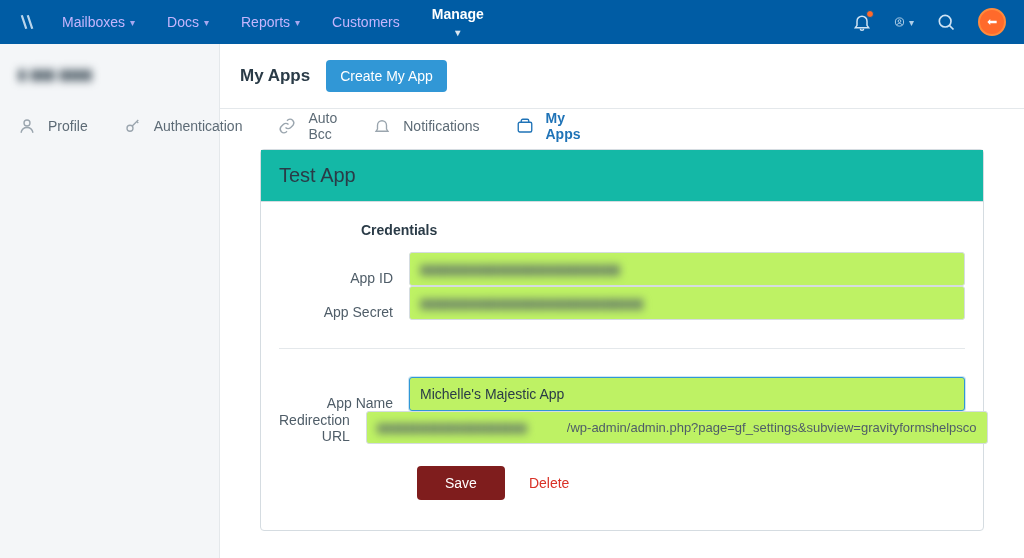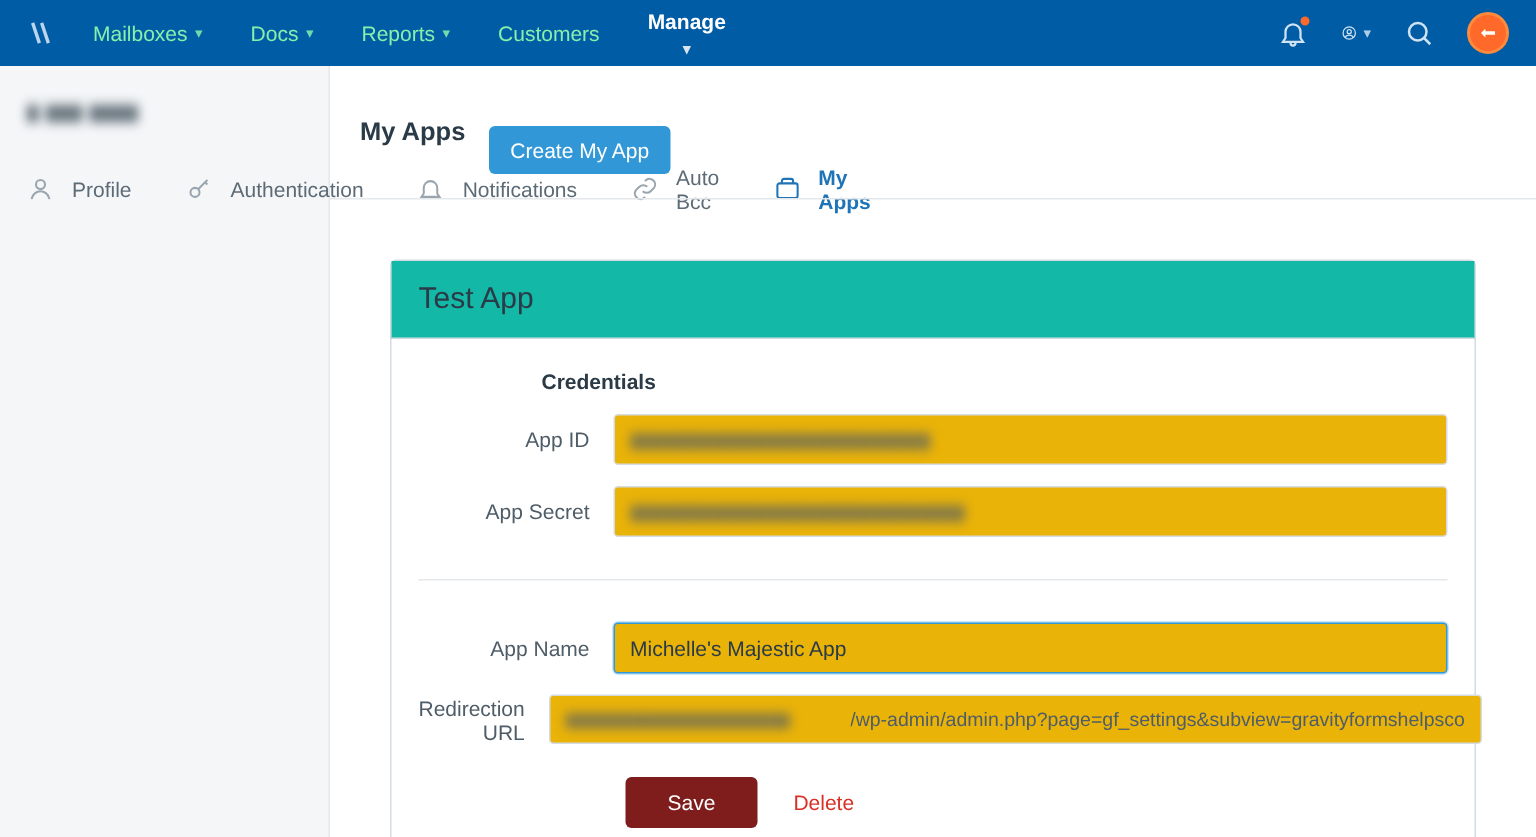--- a/index.html
+++ b/index.html
@@ -3,21 +3,21 @@
 <meta charset="utf-8">
 <style>
   * { box-sizing: border-box; margin: 0; padding: 0; }
   body { font-family: -apple-system, BlinkMacSystemFont, "Segoe UI", Helvetica, Arial, sans-serif; font-size: 14px; color: #2a3b47; background: #fff; width: 1024px; height: 558px; overflow: hidden; }
 
   
   .topnav { background: #005ca4; height: 44px; display: flex; align-items: center; padding: 0 18px; color: #c9def0; }
   .brand-logo { width: 18px; height: 18px; margin-right: 26px; opacity: .9; }
   .brand-logo svg { width: 100%; height: 100%; }
   .nav-items { display: flex; align-items: center; gap: 32px; }
-  .nav-item { color: #86efac; font-size: 14px; display: flex; align-items: center; gap: 5px; cursor: pointer; }
+  .nav-item { color: #c4b5fd; font-size: 14px; display: flex; align-items: center; gap: 5px; cursor: pointer; }
   .nav-item.active { color: #ffffff; font-weight: 700; flex-direction: column; }
   .chev { font-size: 10px; opacity: .85; }
   .nav-right { margin-left: auto; display: flex; align-items: center; gap: 22px; }
   .nav-icon { width: 20px; height: 20px; color: #cfe3f4; position: relative; cursor: pointer; display: flex; align-items: center; justify-content: center; }
   .nav-icon svg { width: 20px; height: 20px; }
   .notif-dot { position: absolute; top: -2px; right: -2px; width: 8px; height: 8px; background: #ff6a2b; border-radius: 50%; border: 1.5px solid #005ca4; }
   .account-icon { display: flex; align-items: center; gap: 4px; }
   .avatar-ring { width: 28px; height: 28px; border: 2px solid #ff8a3c; border-radius: 50%; display: flex; align-items: center; justify-content: center; background: #ff6a2b; }
   .avatar-ring svg { width: 14px; height: 14px; }
 
@@ -28,32 +28,32 @@
   .side-items { display: flex; flex-direction: row; }
   .side-item { display: flex; align-items: center; gap: 12px; padding: 10px 18px; color: #5d6b76; cursor: pointer; font-size: 14px; }
   .side-item.active { color: #1f73b7; font-weight: 600; }
   .side-icon { width: 18px; height: 18px; display: flex; align-items: center; justify-content: center; flex-shrink: 0; }
   .side-icon svg { width: 18px; height: 18px; }
 
   .main { flex: 1; overflow: auto; }
   .main-header { display: flex; align-items: center; gap: 16px; padding: 16px 20px; border-bottom: 1px solid #e4e8eb; }
   .page-title { font-size: 17px; font-weight: 600; color: #2a3b47; }
   .btn { border: none; border-radius: 4px; font-size: 14px; font-weight: 500; cursor: pointer; padding: 8px 14px; }
-  .btn-primary { background: #3197d6; color: #fff; margin-top: 24px; }
+  .btn-primary { background: #3197d6; color: #fff; }
 
   .content-wrap { padding: 40px 40px 20px 40px; }
   .panel { border: 1px solid #d5dce1; border-radius: 4px; background: #fff; }
   .panel-header { background: #14b8a6; border-bottom: 1px solid #d5dce1; padding: 14px 18px; font-size: 20px; color: #2a3b47; }
   .panel-body { padding: 20px 18px 30px 18px; }
 
   .form-heading { font-weight: 700; font-size: 14px; color: #2a3b47; margin: 0 0 14px 82px; }
-  .form-row { display: flex; align-items: center; margin-bottom: 14px; }
+  .form-row { display: flex; align-items: flex-end; margin-bottom: 0; }
   .form-label { width: 130px; text-align: right; padding-right: 16px; color: #4f5d68; font-size: 14px; }
   .form-field { flex: 1; }
-  .text-input { width: 100%; border: 1px solid #d5dce1; border-radius: 3px; padding: 8px 10px; font-size: 14px; color: #2a3b47; background: #eab308; }
+  .text-input { width: 100%; border: 1px solid #d5dce1; border-radius: 3px; padding: 8px 10px; font-size: 14px; color: #2a3b47; background: #bef264; }
   .text-input.focused { border-color: #3197d6; box-shadow: 0 0 0 1px rgba(49,151,214,.25); }
   .blurred-val { filter: blur(4px); user-select: none; color: #4f5d68; }
   .divider { border: none; border-top: 1px solid #e4e8eb; margin: 28px 0; }
   .actions-row { display: flex; align-items: center; gap: 24px; padding-left: 138px; margin-top: 22px; }
   .btn-save { background: #7f1d1d; color: #fff; padding: 9px 28px; }
   .link-delete { color: #d93025; font-size: 14px; cursor: pointer; }
   .redir-input { display: flex; align-items: center; }
   .redir-prefix { filter: blur(4px); white-space: nowrap; overflow: hidden; flex: 0 0 190px; color: #4f5d68; font-size: 13px; }
   .redir-suffix { flex: 1; color: #4f5d68; font-size: 13px; overflow: hidden; white-space: nowrap; }
 </style>
@@ -138,34 +138,34 @@
               <circle cx="8" cy="15" r="4"></circle>
               <path d="M11 12l8-8M17 6l2 2"></path>
             </svg>
         </span>
         <span>Authentication</span>
       </div>
 
       <div class="side-item">
         <span class="side-icon">
           <svg viewBox="0 0 24 24" fill="none" stroke="#9aa5ae" stroke-width="1.8">
-              <path d="M18 16v-5a6 6 0 10-12 0v5l-2 3h16l-2-3z"></path>
-            </svg>
-        </span>
-        <span>Notifications</span>
-      </div>
-
-      <div class="side-item">
-        <span class="side-icon">
-          <svg viewBox="0 0 24 24" fill="none" stroke="#9aa5ae" stroke-width="1.8">
               <path d="M10 14a5 5 0 007 0l3-3a5 5 0 00-7-7l-1 1"></path>
               <path d="M14 10a5 5 0 00-7 0l-3 3a5 5 0 007 7l1-1"></path>
             </svg>
         </span>
         <span>Auto Bcc</span>
+      </div>
+
+      <div class="side-item">
+        <span class="side-icon">
+          <svg viewBox="0 0 24 24" fill="none" stroke="#9aa5ae" stroke-width="1.8">
+              <path d="M18 16v-5a6 6 0 10-12 0v5l-2 3h16l-2-3z"></path>
+            </svg>
+        </span>
+        <span>Notifications</span>
       </div>
 
       <div class="side-item active">
         <span class="side-icon">
           <svg viewBox="0 0 24 24" fill="none" stroke="#1f73b7" stroke-width="1.8">
               <rect x="3" y="7" width="18" height="13" rx="2"></rect>
               <path d="M7 7V5a2 2 0 012-2h6a2 2 0 012 2v2"></path>
             </svg>
         </span>
         <span>My Apps</span>

